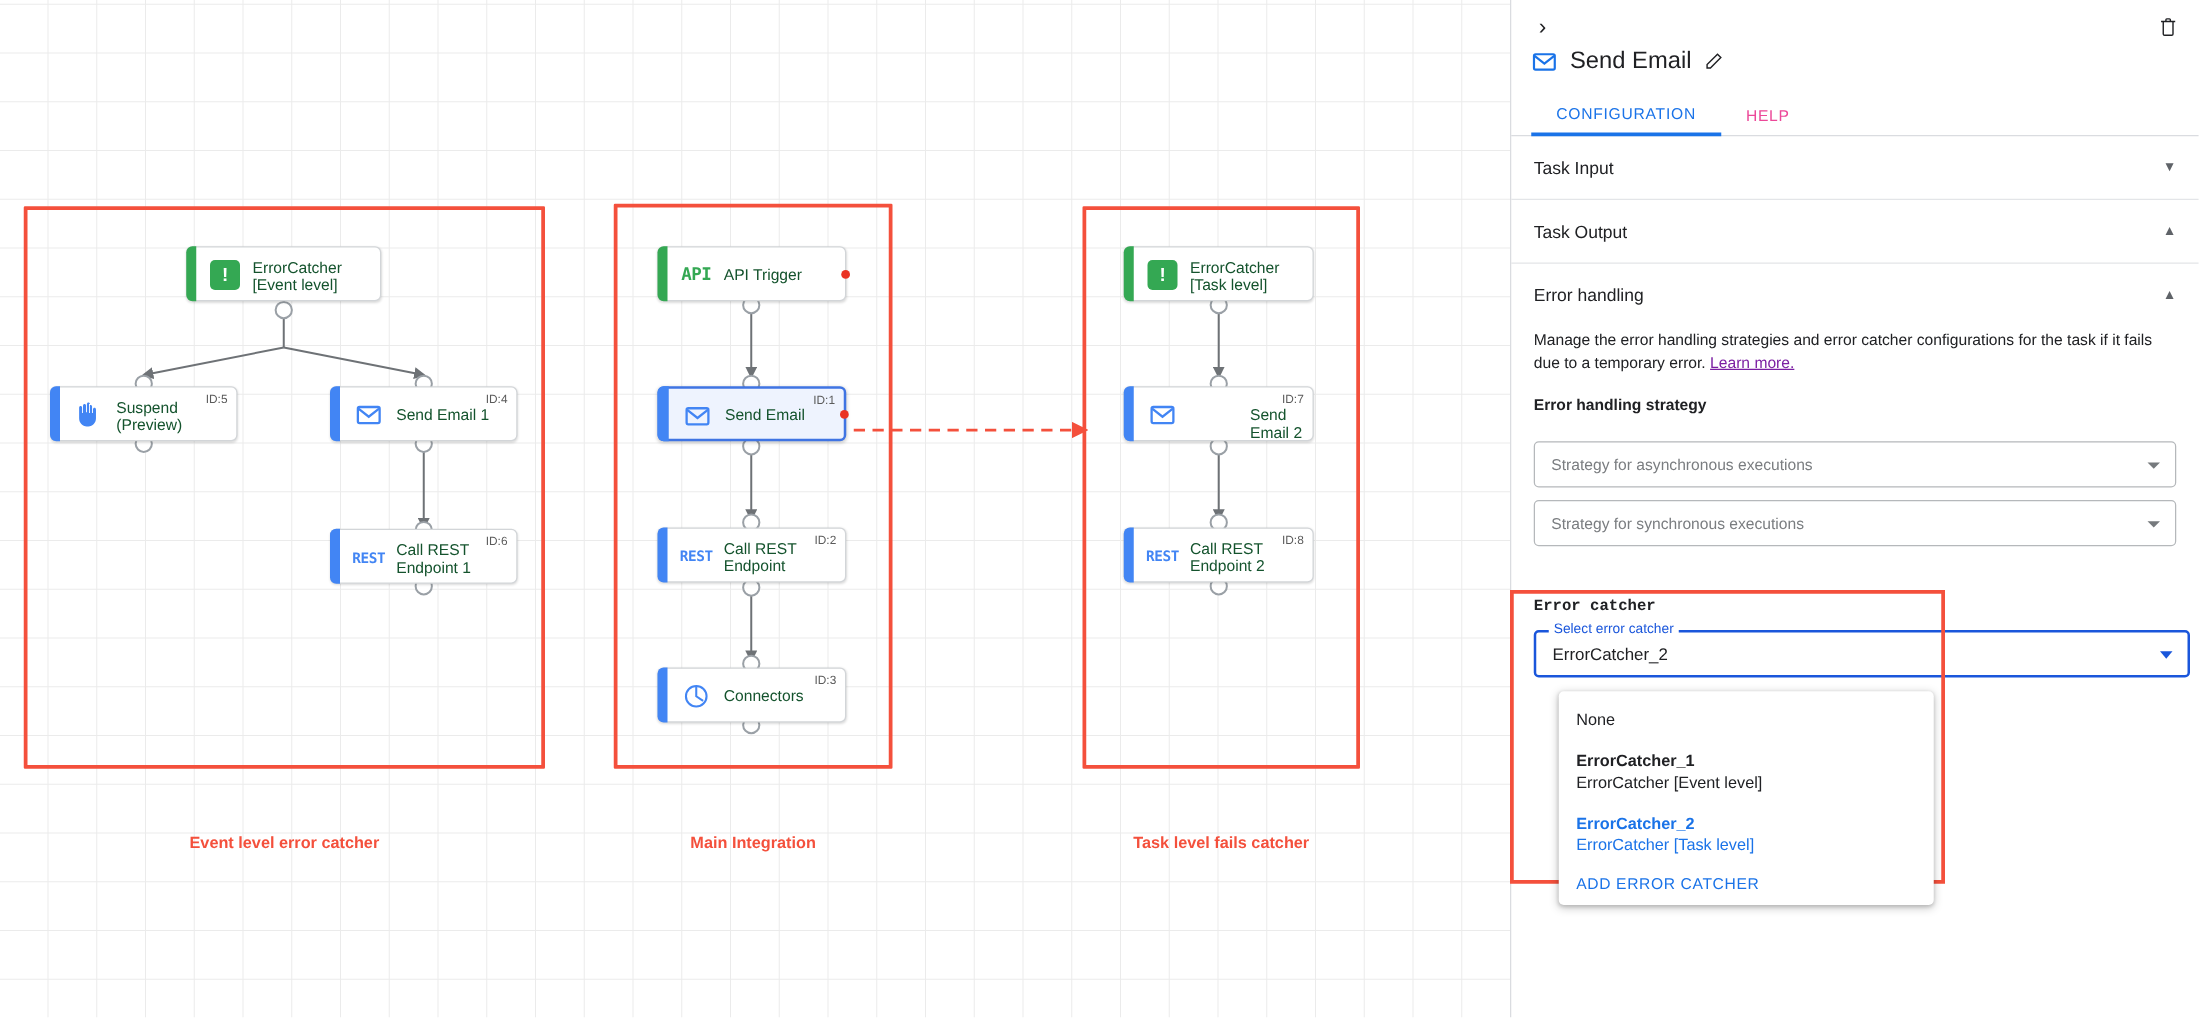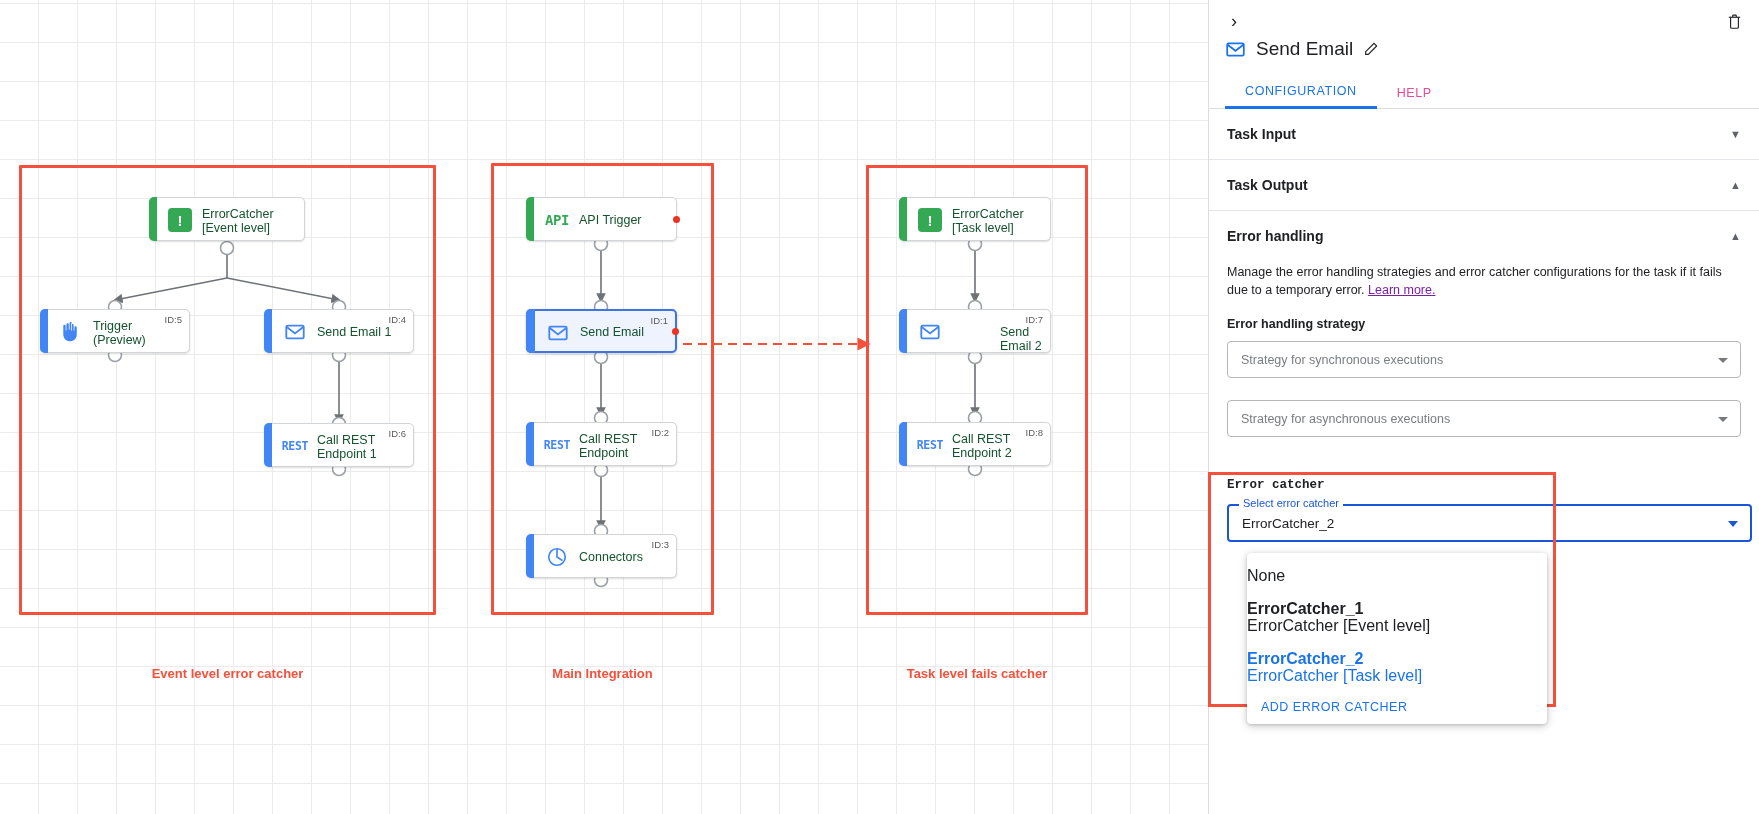--- a/index.html
+++ b/index.html
@@ -171,21 +171,21 @@
   .section {
     position: relative;
     border-bottom: 1px solid #e3e5e8;
     padding: 0 18px;
   }
   .section-head {
     height: 50px;
     display: flex; align-items: center; justify-content: space-between;
     cursor: pointer;
   }
-  .section-head .stitle { font-size: 14px; color: #202124; font-weight: bold; }
+  .section-head .stitle { font-size: 14px; color: #202124; font-weight: normal; }
   .caret { color: #5f6368; font-size: 11px; }
 
   .helptext {
     font-size: 12.5px;
     color: #202124;
     line-height: 18px;
     margin: 2px 0 0 0;
   }
   .learnmore {
     color: #7b1fa2;
@@ -273,22 +273,22 @@
     left: 28px;
     top: 75px;
     width: 300px;
     background: #fff;
     border-radius: 4px;
     box-shadow: 0 2px 8px rgba(0,0,0,0.22), 0 1px 3px rgba(0,0,0,0.14);
     padding: 8px 0 6px 0;
     z-index: 50;
   }
   .menu-item {
-    padding: 6px 0;
-    font-size: 16px;
+    padding: 6px 14px;
+    font-size: 13px;
     color: #202124;
     cursor: pointer;
     line-height: 17px;
   }
   .menu-item .m-main { font-weight: bold; }
   .menu-item .m-sub { font-weight: normal; }
   .menu-item.sel .m-main, .menu-item.sel .m-sub { color: #1a73e8; }
   .menu-add {
     padding: 10px 14px 4px 14px;
     font-size: 12.5px;
@@ -374,21 +374,21 @@
 [Event level]</div>
     </div>
 
     <div class="node blue" style="left:40px; top:309px; width:150px;">
       <div class="accent"></div>
       <div class="nicon">
         <svg width="22" height="22" viewBox="0 0 24 24" fill="#4285f4">
           <path d="M13 2.5c0-.8-.6-1.4-1.3-1.4s-1.3.6-1.3 1.4v7h-.8V3.8c0-.8-.6-1.4-1.3-1.4s-1.3.6-1.3 1.4v6.5h-.8V5.6c0-.8-.6-1.4-1.3-1.4S3.6 4.8 3.6 5.6v9.2c0 4 2.9 7.2 6.7 7.2h1.4c3.7 0 6.6-3.2 6.6-7.2V7.1c0-.8-.6-1.4-1.3-1.4s-1.3.6-1.3 1.4v3.2h-.8V4.6c0-.8-.6-1.4-1.3-1.4S13 3.8 13 4.6v5.7h-.8V2.5z"></path>
         </svg>
       </div>
-      <div class="nlabel" style="top:10px;">Trigger
+      <div class="nlabel" style="top:10px;">Suspend
 (Preview)</div>
       <div class="nid">ID:5</div>
     </div>
 
     <div class="node blue" style="left:264px; top:309px; width:150px;">
       <div class="accent"></div>
       <div class="nicon">
         <svg width="22" height="22" viewBox="0 0 24 24" fill="none" stroke="#4285f4" stroke-width="2">
           <rect x="2.5" y="5" width="19" height="14" rx="1.5"></rect>
           <path d="M3 6.5 L12 13.5 L21 6.5"></path>
@@ -534,26 +534,26 @@
     <div class="section" style="border-bottom:none; padding-bottom:10px;">
       <div class="section-head">
         <span class="stitle">Error handling</span>
         <span class="caret">▲</span>
       </div>
       <div class="helptext">
         <span>Manage the error handling strategies and error catcher configurations for the task if it fails due to a temporary error.</span>
         <span class="learnmore">Learn more.</span>
       </div>
       <div class="fieldlabel">Error handling strategy</div>
+      <div class="select" style="margin-top:22px;">
+        <span>Strategy for asynchronous executions</span>
+        <span class="arrow"></span>
+      </div>
       <div class="select">
         <span>Strategy for synchronous executions</span>
-        <span class="arrow"></span>
-      </div>
-      <div class="select" style="margin-top:22px;">
-        <span>Strategy for asynchronous executions</span>
         <span class="arrow"></span>
       </div>
     </div>
 
     <div id="ec-block">
       <div class="ec-title">Error catcher</div>
       <div class="ec-select">
         <span class="float-label">Select error catcher</span>
         <span>ErrorCatcher_2</span>
         <span class="arrow"></span>

